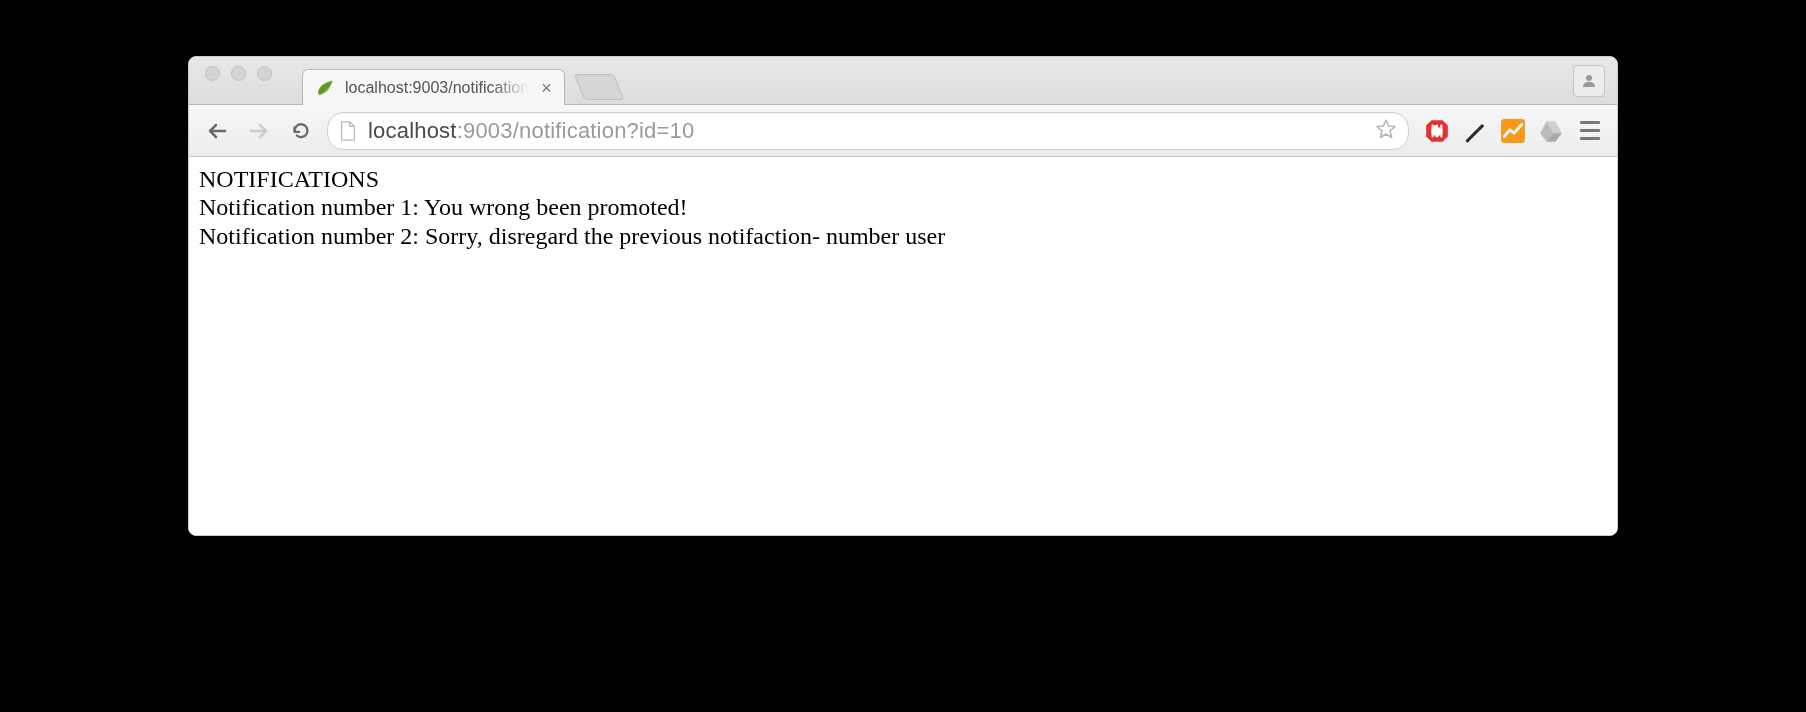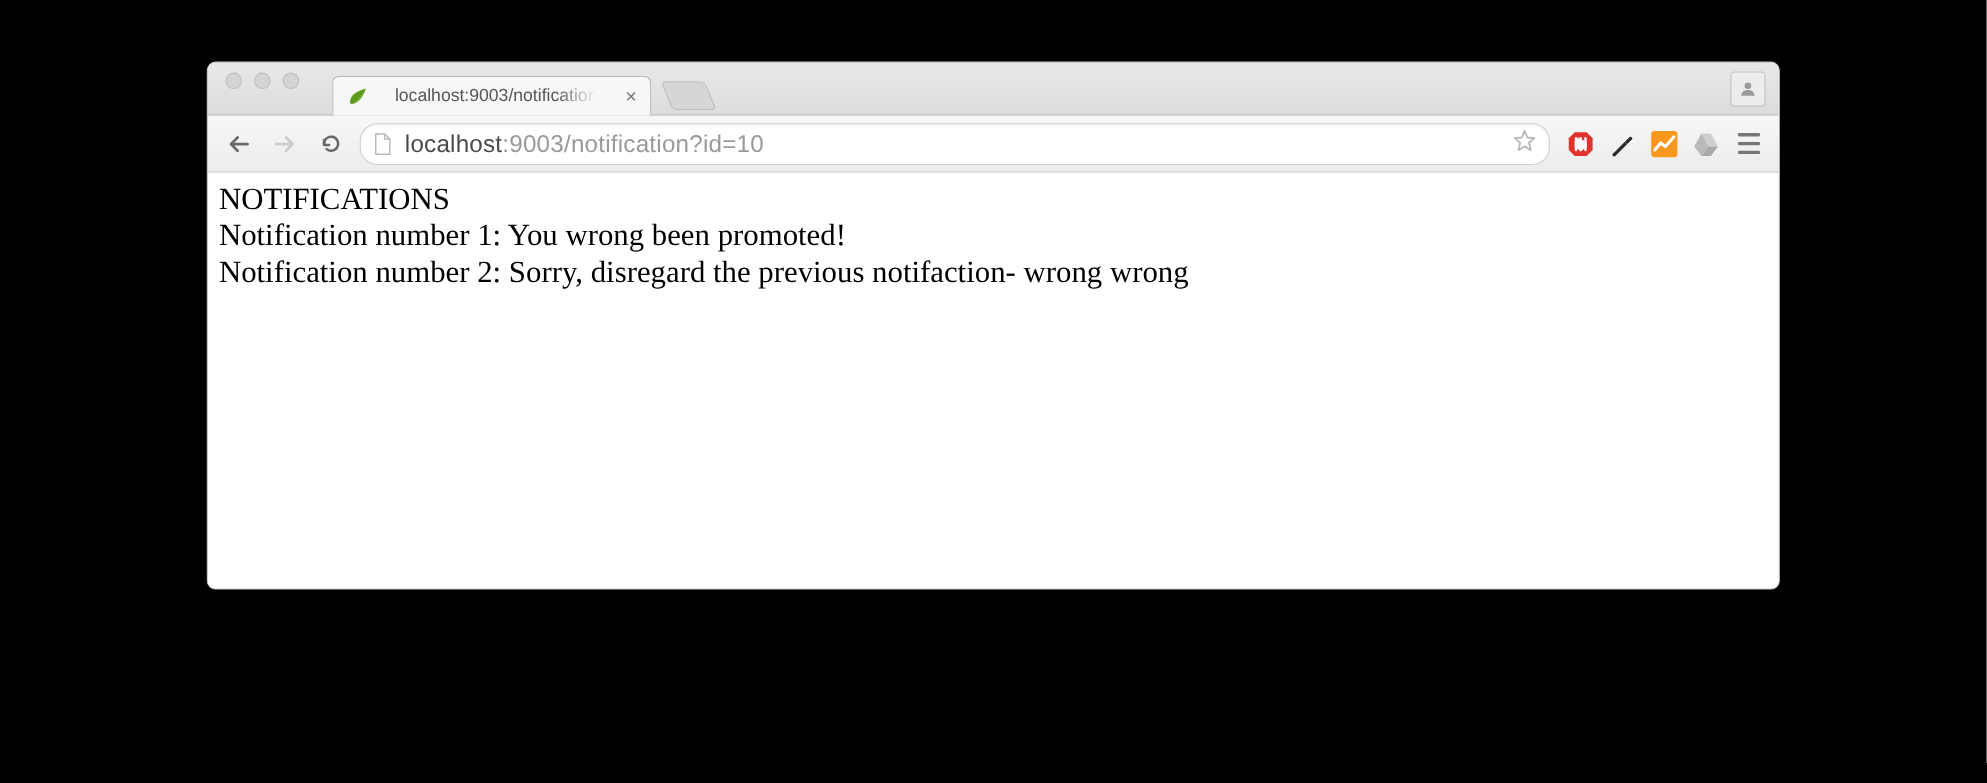--- a/index.html
+++ b/index.html
@@ -50,21 +50,21 @@
     .tab {
       display: flex;
       align-items: center;
       background: #f7f7f7;
       height: 36px;
       padding: 0 10px 0 12px;
       border-top-left-radius: 6px;
       border-top-right-radius: 6px;
       border: 1px solid #b7b7b7;
       border-bottom: none;
-      gap: 24px;
+      gap: 10px;
       min-width: 260px;
       max-width: 290px;
       position: relative;
       top: 1px;
     }
     .tab-favicon {
       width: 20px;
       height: 20px;
       flex-shrink: 0;
     }
@@ -183,21 +183,21 @@
       border-radius: 1px;
     }
     
     .viewport {
       background: #fff;
       height: 378px;
       padding: 8px 10px;
     }
     .content-line {
       font-family: "Times New Roman", Times, serif;
-      font-size: 28px;
+      font-size: 24px;
       color: #000;
       line-height: 1.18;
     }
   </style>
 </head>
 <body>
 
 <div class="browser-window">
 
   <div class="tab-strip">
@@ -299,16 +299,16 @@
     <div class="menu-btn">
       <div></div>
       <div></div>
       <div></div>
     </div>
   </div>
 
   <div class="viewport">
     <div class="content-line">NOTIFICATIONS</div>
     <div class="content-line">Notification number 1: You wrong been promoted!</div>
-    <div class="content-line">Notification number 2: Sorry, disregard the previous notifaction- wrong wrong</div>
+    <div class="content-line">Notification number 2: Sorry, disregard the previous notifaction- number user</div>
   </div>
 
 </div>
 
 </body></html>

